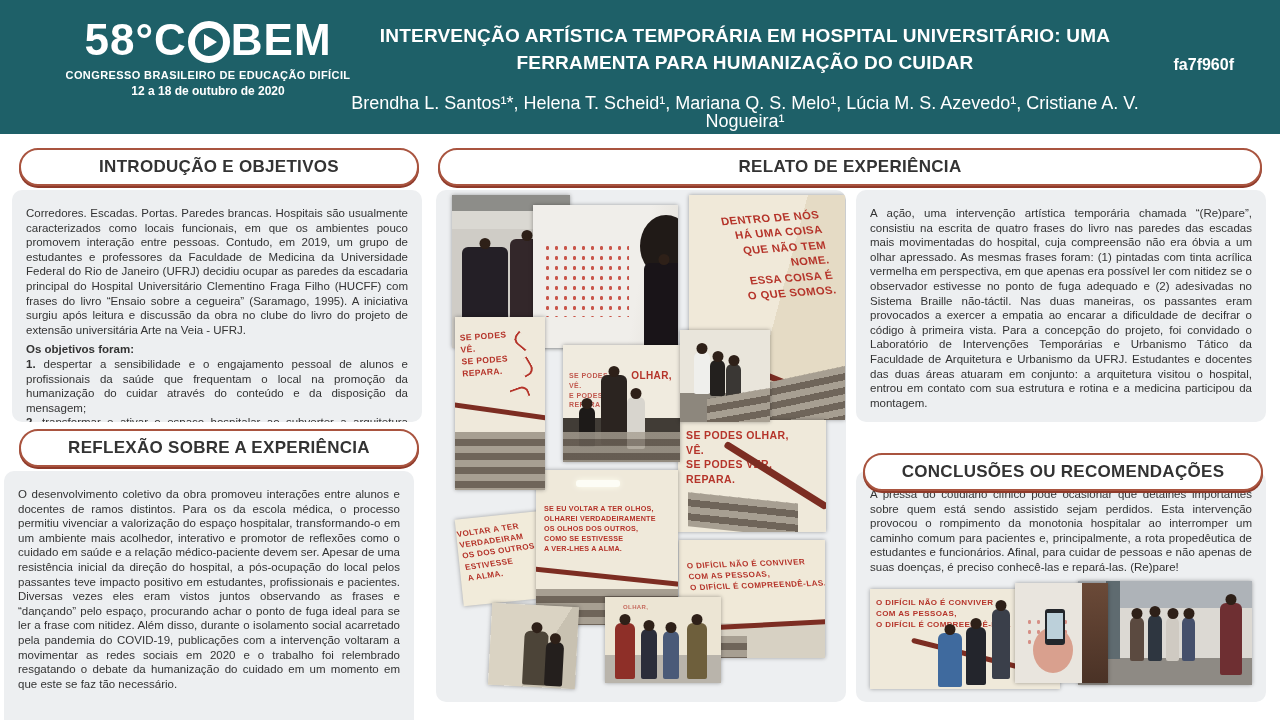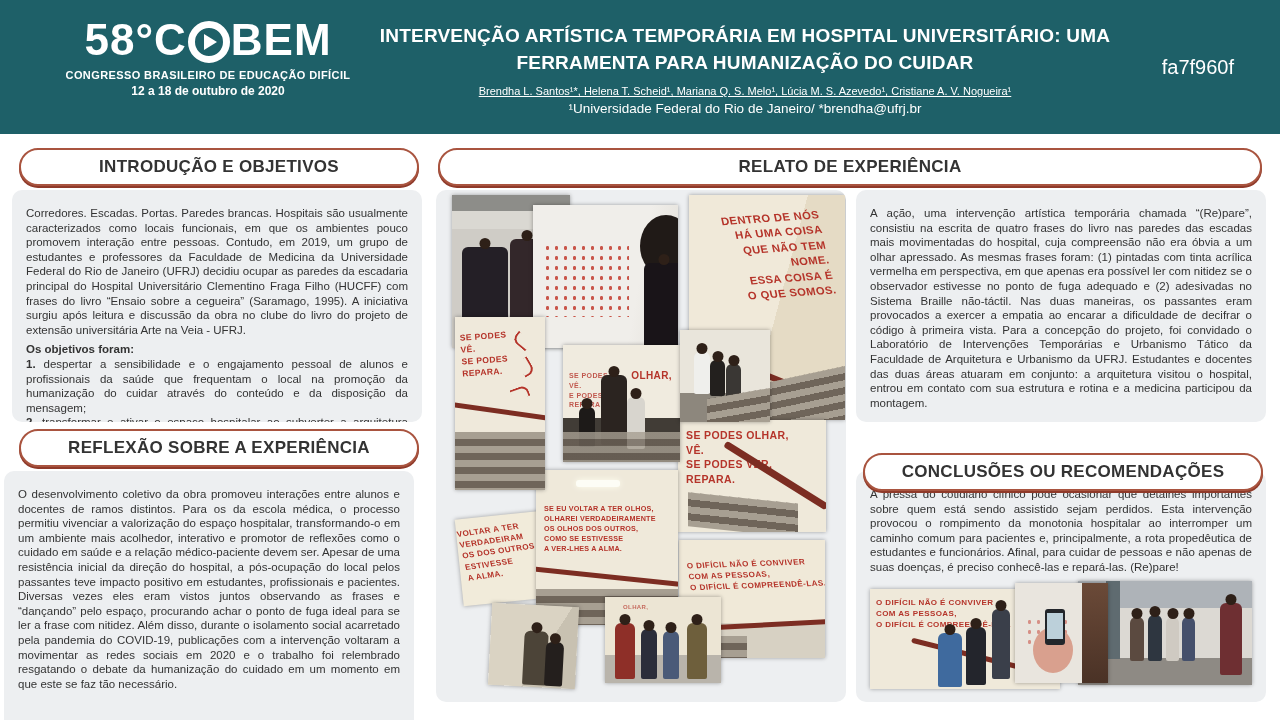--- a/index.html
+++ b/index.html
@@ -12,23 +12,23 @@
   .logo-main{display:flex;align-items:center;justify-content:center;font-size:44px;font-weight:800;
              letter-spacing:1px;line-height:48px;}
   .play-circle{display:inline-block;width:28px;height:28px;border:7px solid #fff;border-radius:50%;
                position:relative;margin:0 1px;top:2px;}
   .play-circle::after{content:"";position:absolute;left:9px;top:6px;width:0;height:0;
                border-left:13px solid #fff;border-top:8px solid transparent;border-bottom:8px solid transparent;}
   .logo-sub{font-size:11px;font-weight:700;letter-spacing:.4px;margin-top:5px;}
   .logo-date{font-size:12px;font-weight:700;margin-top:3px;}
   .titleblock{position:absolute;left:345px;top:22px;width:800px;text-align:center;color:#fff;}
   .title-line{font-size:19px;font-weight:700;line-height:27px;letter-spacing:.2px;}
-  .authors{font-size:11px;margin-top:6px;line-height:18px;text-decoration:underline;}
+  .authors{font-size:18px;margin-top:18px;line-height:18px;}
   .affiliation{font-size:13.5px;line-height:18px;}
-  .poster-code{position:absolute;right:46px;top:56px;color:#fff;font-weight:400;font-size:20px;}
+  .poster-code{position:absolute;right:46px;top:56px;color:#fff;font-weight:700;font-size:16px;}
 
   
   .pill{position:absolute;height:34px;background:#fff;border:2px solid #a9543f;border-radius:20px;
         display:flex;align-items:center;justify-content:center;font-size:17px;font-weight:700;color:#333;
         letter-spacing:.3px;box-shadow:0 2px 0 0 #8f3a2a;z-index:5;}
   .panel{position:absolute;background:#edeff1;border-radius:10px;padding:16px 14px;box-sizing:border-box;
          color:#333;font-size:11.5px;line-height:14.6px;text-align:justify;overflow:hidden;}
   .panel p{margin:0;}
   .panel .objhead{font-weight:700;margin-top:5px;}
   .objnum{font-weight:700;}

